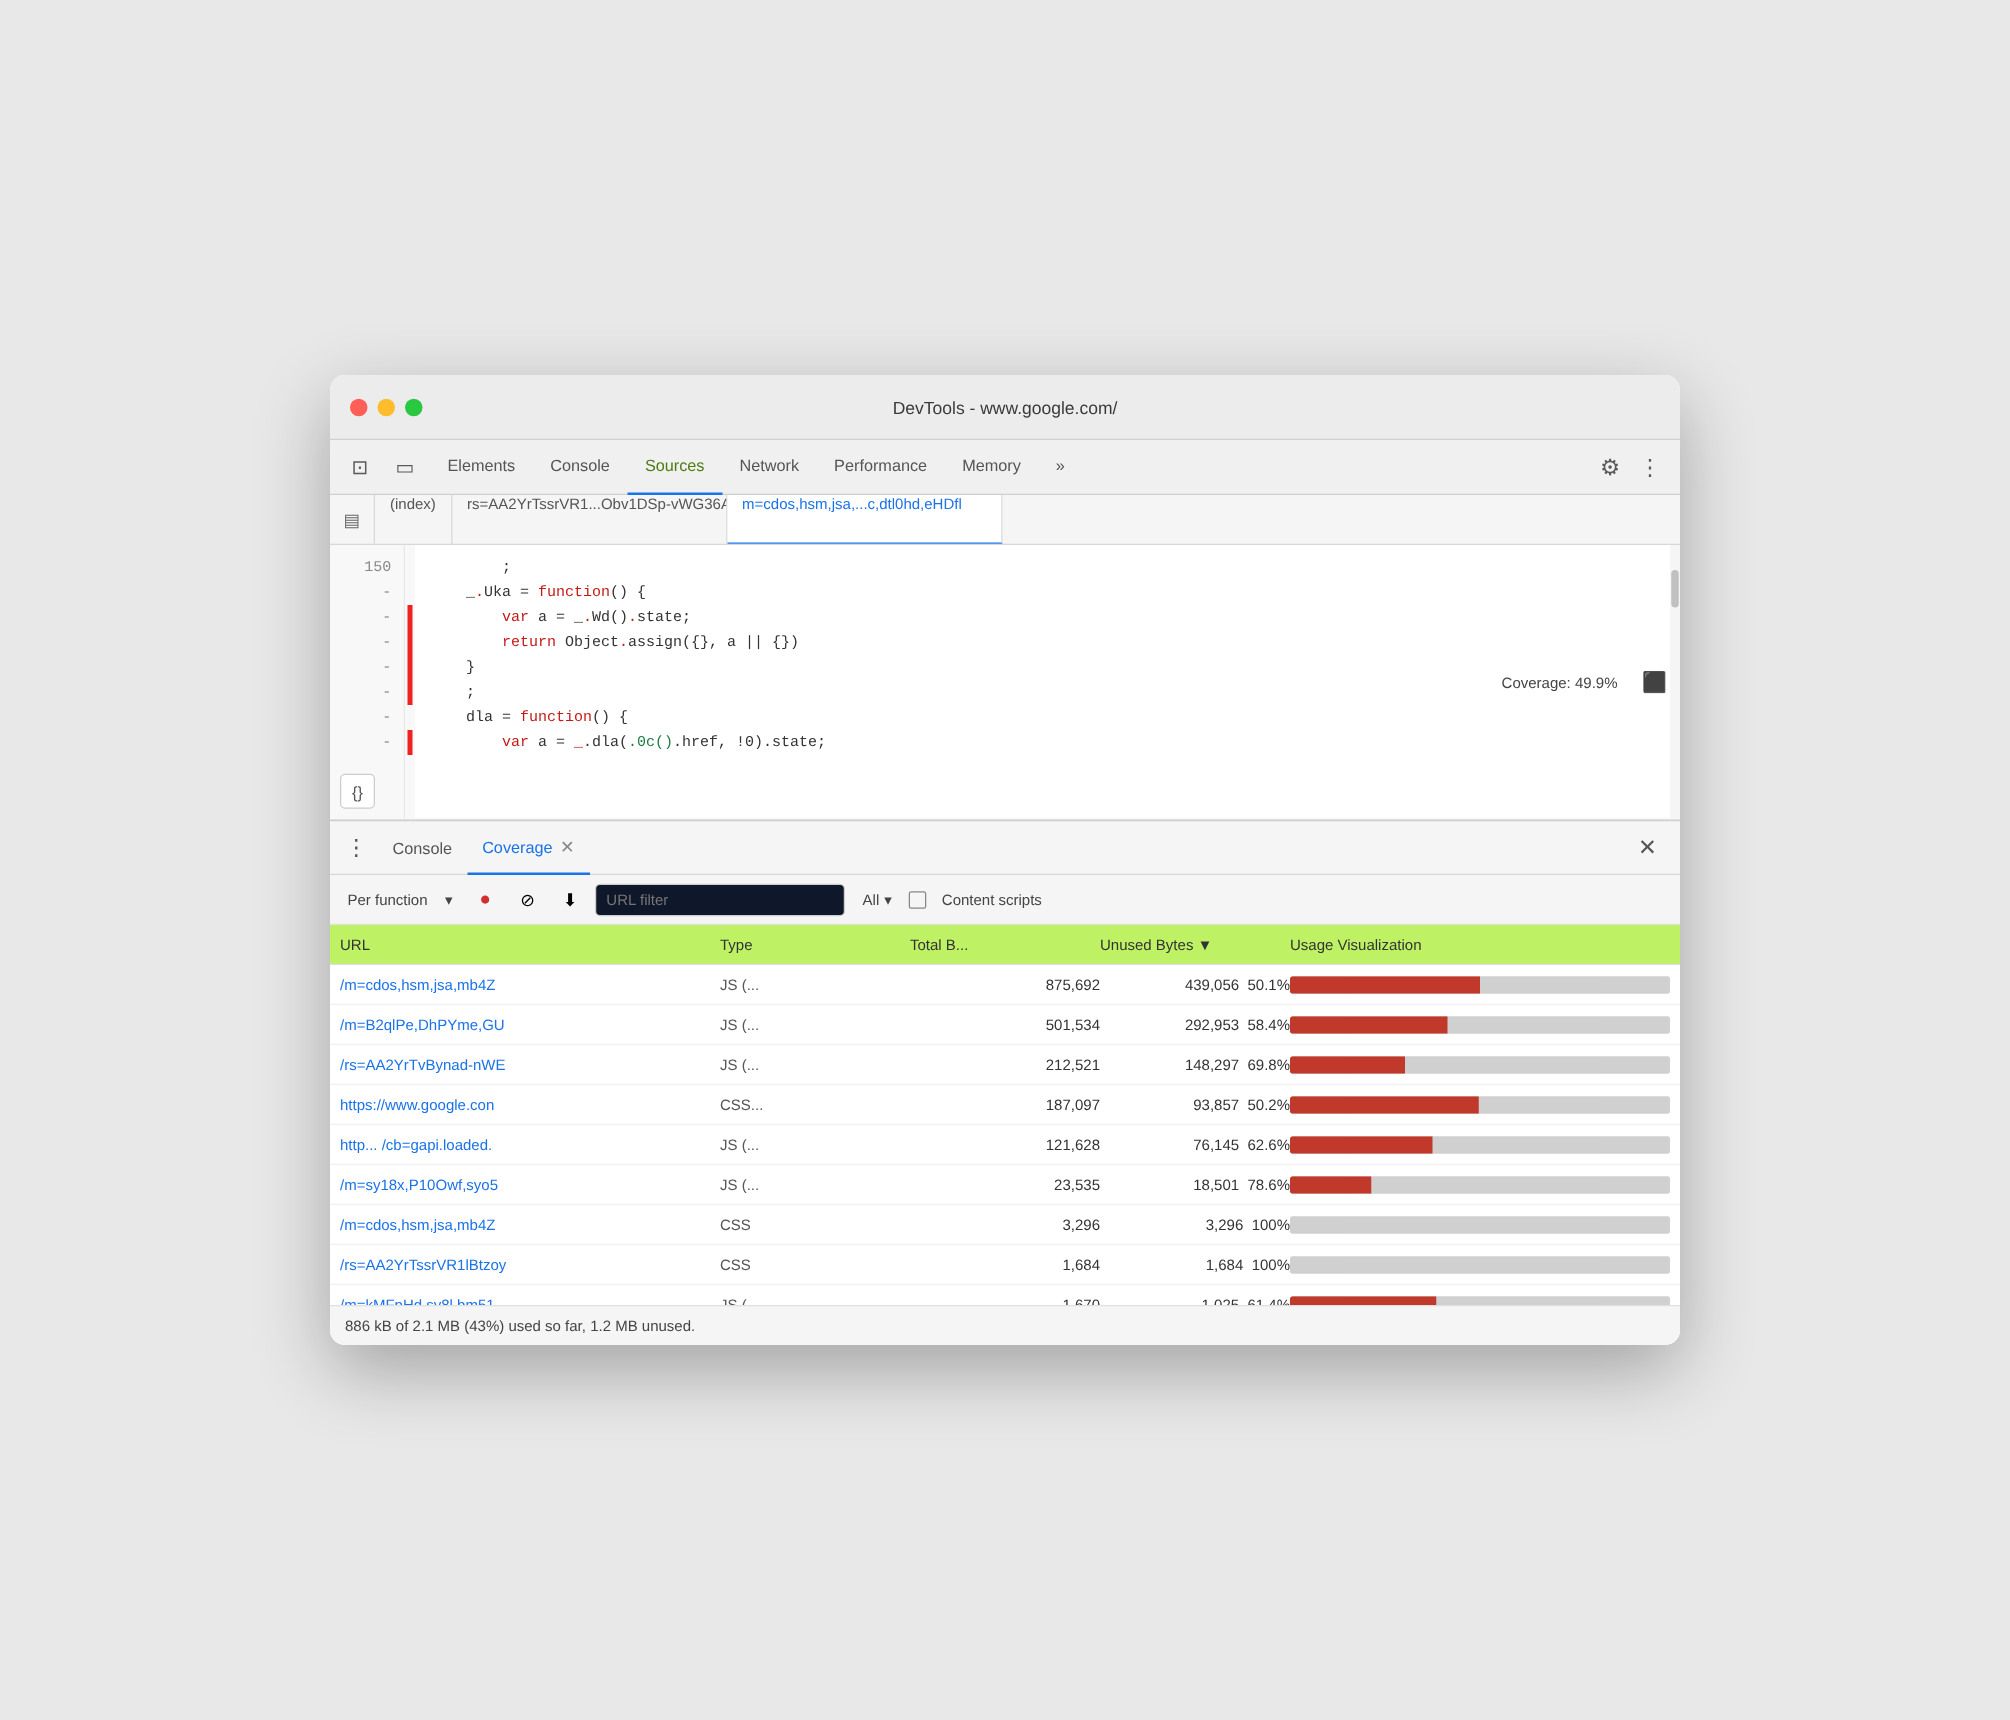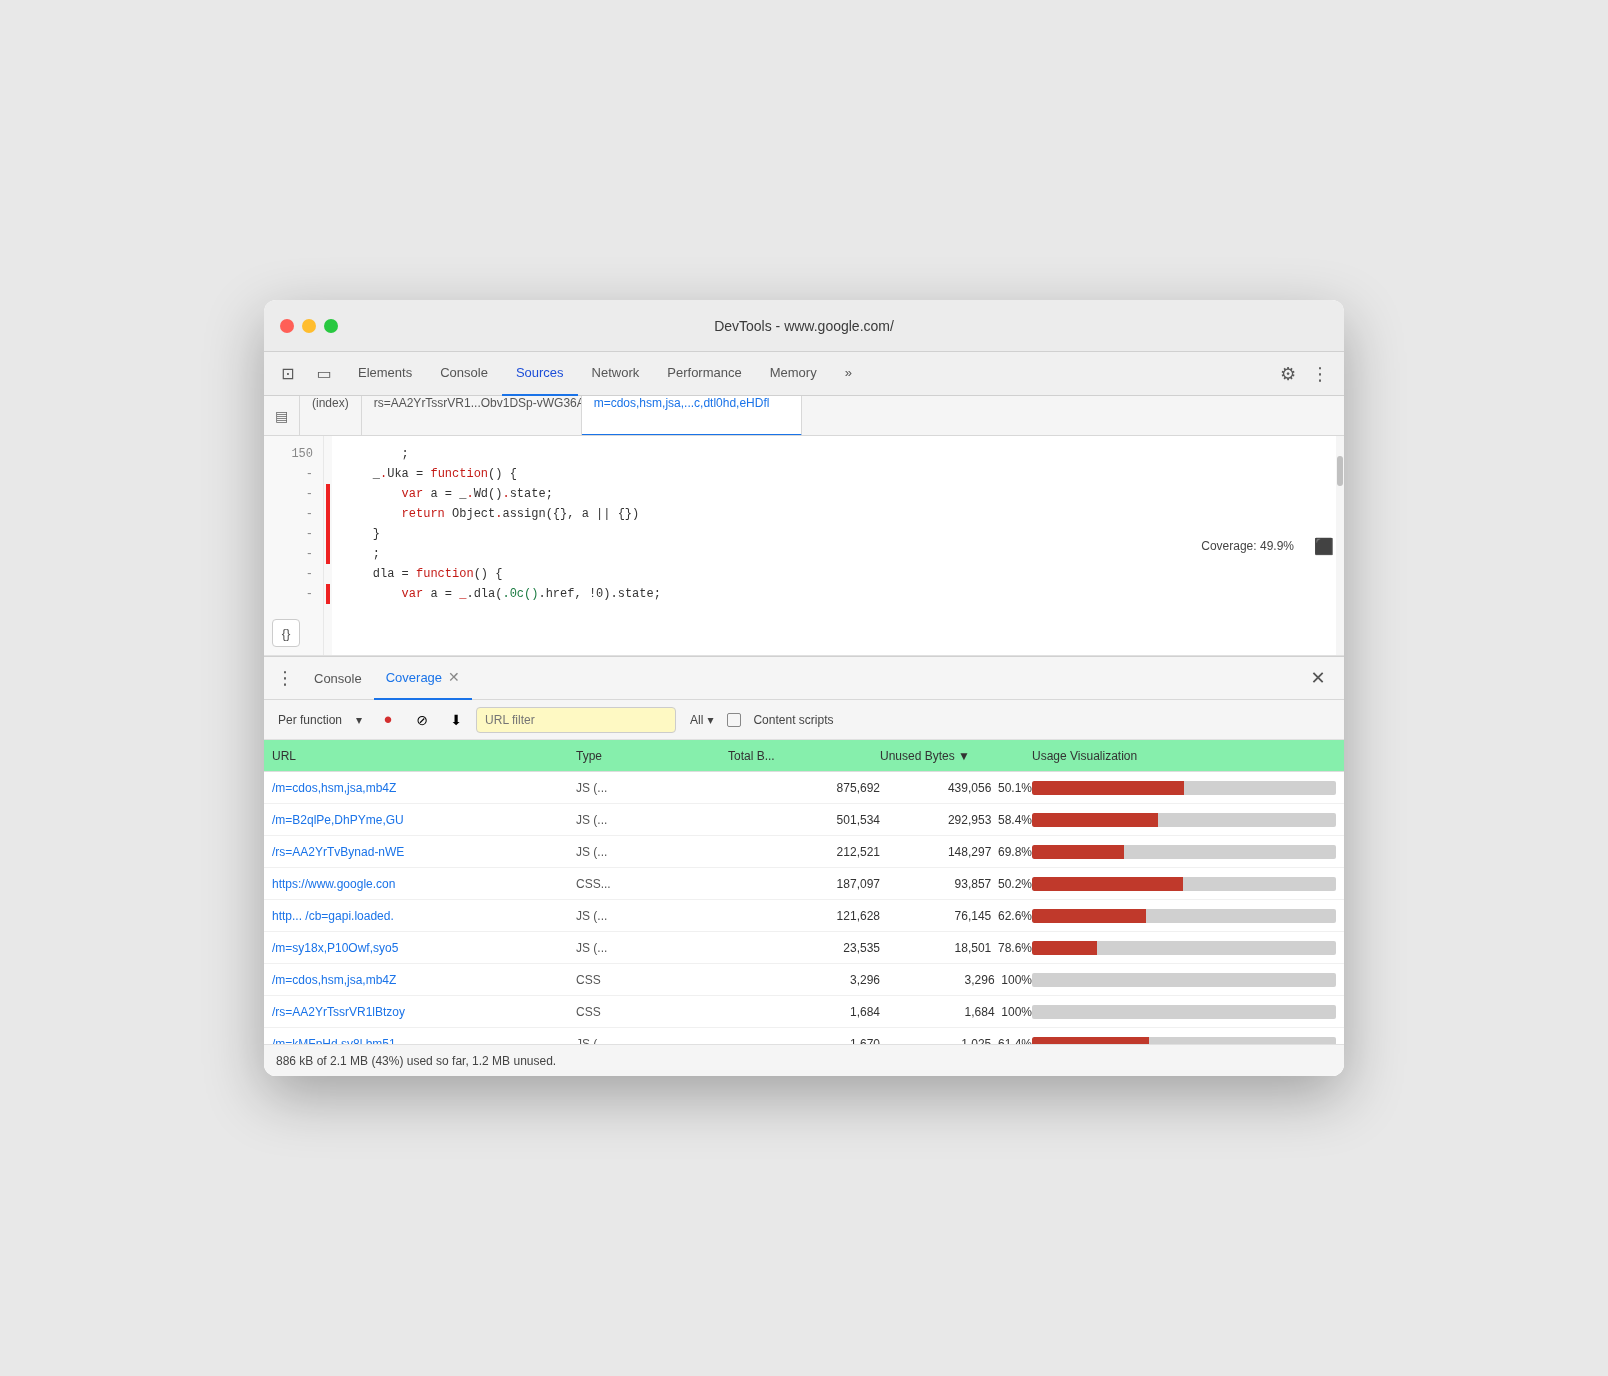--- a/index.html
+++ b/index.html
@@ -75,21 +75,21 @@
       height: 44px;
       display: flex;
       align-items: center;
       font-size: 13px;
       color: #555;
       cursor: pointer;
       white-space: nowrap;
       border-bottom: 2px solid transparent;
     }
     .dt-tab.active {
-      color: #1d4ed8;
+      color: #4d7c0f;
       border-bottom: 2px solid #1a73e8;
     }
     .dt-tabs-spacer { flex: 1; }
     .dt-gear {
       width: 32px;
       height: 32px;
       display: flex;
       align-items: center;
       justify-content: center;
       font-size: 18px;
@@ -291,21 +291,21 @@
     }
     .stop-btn { color: #d32f2f; }
     .url-filter {
       flex: 1;
       max-width: 200px;
       height: 26px;
       border: 1px solid #ccc;
       border-radius: 4px;
       padding: 0 8px;
       font-size: 12px;
-      background: #fef9c3;
+      background: #0f172a;
       color: #888;
     }
     .all-dropdown {
       display: flex;
       align-items: center;
       gap: 4px;
       padding: 4px 8px;
       font-size: 12px;
       color: #444;
       cursor: pointer;
@@ -326,21 +326,21 @@
       border-radius: 2px;
     }
     
     .coverage-table {
       flex: 1;
       overflow-y: auto;
     }
     .table-header {
       display: grid;
       grid-template-columns: 2fr 1fr 1fr 1fr 2fr;
-      background: #86efac;
+      background: #bef264;
       border-bottom: 1px solid #ddd;
       height: 32px;
       align-items: center;
       padding: 0 8px;
       font-size: 12px;
       font-weight: 500;
       color: #333;
     }
     .table-header .col-unused {
       display: flex;

